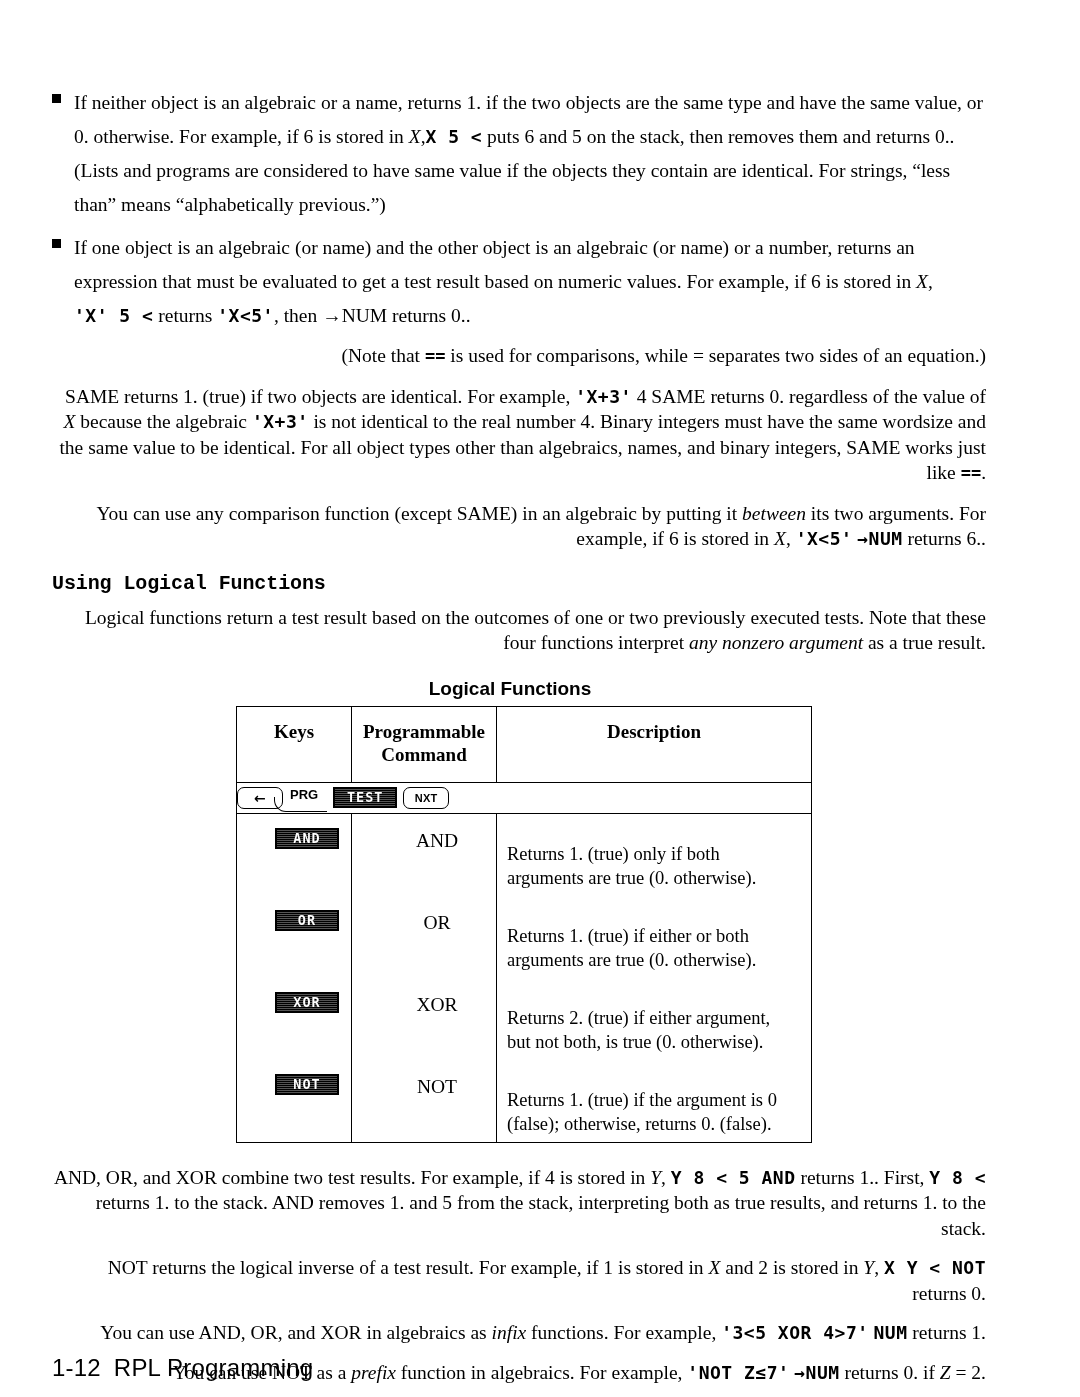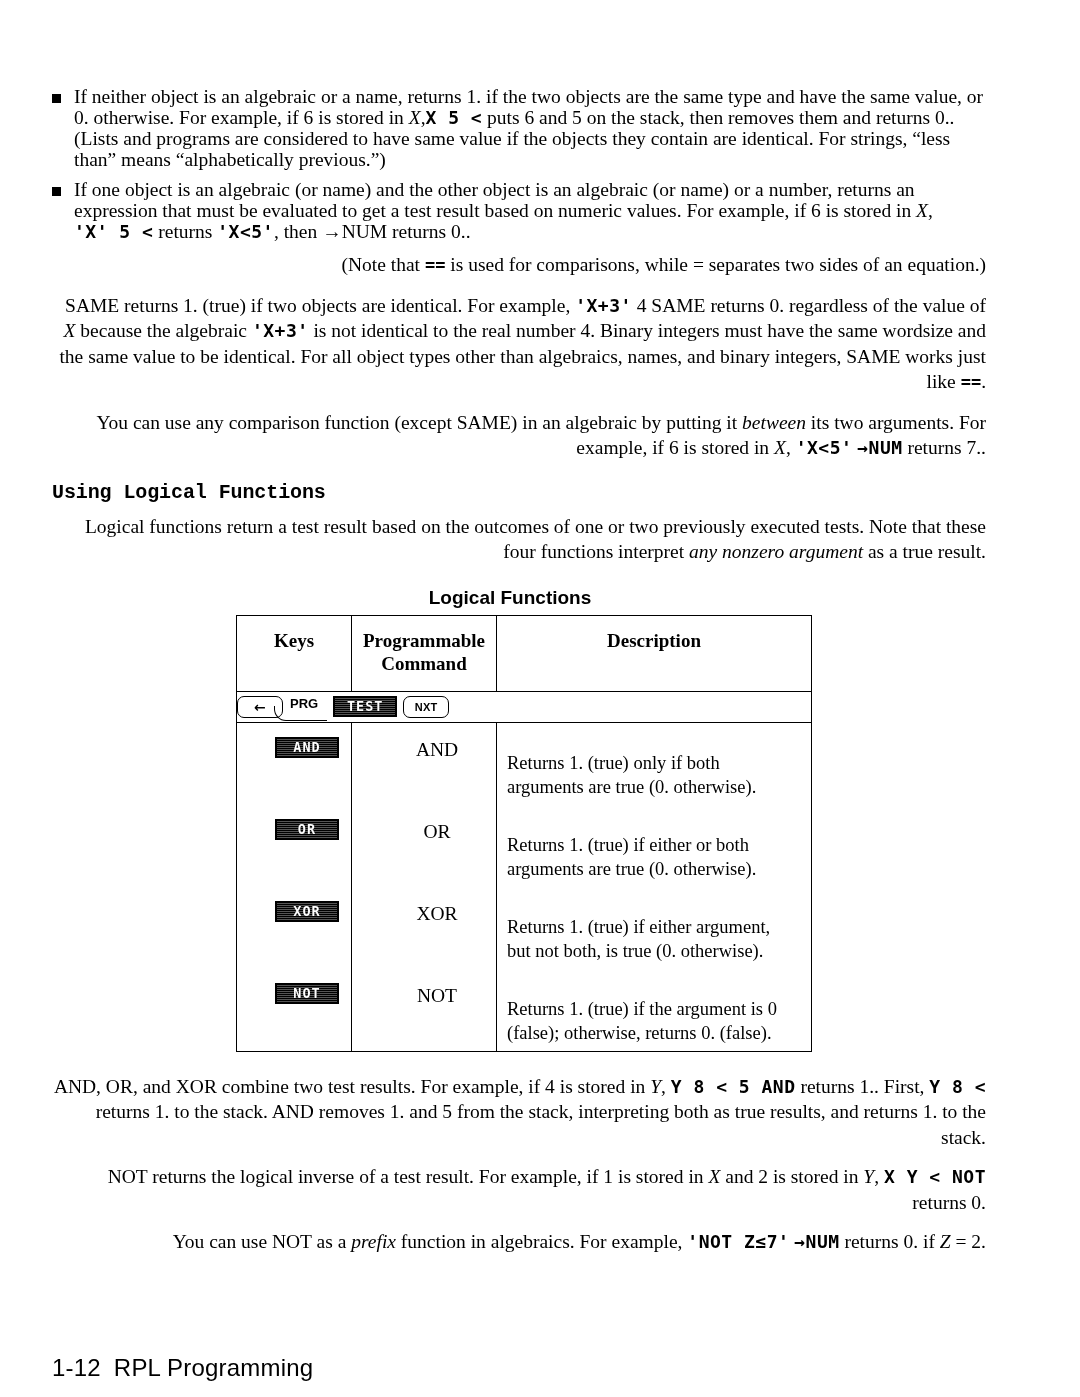--- a/index.html
+++ b/index.html
@@ -45,21 +45,21 @@
     margin: 0 0 10px 0;
     padding: 0;
     list-style: none;
   }
   .bullet-item {
     position: relative;
     padding-left: 22px;
     margin-bottom: 9px;
     font-family: "Liberation Serif", serif;
     font-size: 19.5px;
-    line-height: 21px;
+    line-height: 34px;
   }
   .bullet-marker {
     position: absolute;
     left: 0;
     top: 8px;
     width: 9px;
     height: 9px;
     background: #000;
   }
 
@@ -270,21 +270,21 @@
 
     <p class="body-text">
       <span>(Note that </span><span class="mono-small">==</span><span> is used for comparisons, while = separates two sides of an equation.)</span>
     </p>
 
     <p class="body-text">
       <span>SAME returns 1. (true) if two objects are identical. For example, </span><span class="kbd">'X+3'</span><span> 4 SAME returns 0. regardless of the value of </span><span class="var">X</span><span> because the algebraic </span><span class="kbd">'X+3'</span><span> is not identical to the real number 4. Binary integers must have the same wordsize and the same value to be identical. For all object types other than algebraics, names, and binary integers, SAME works just like </span><span class="mono-small">==</span><span>.</span>
     </p>
 
     <p class="body-text">
-      <span>You can use any comparison function (except SAME) in an algebraic by putting it </span><em class="it">between</em><span> its two arguments. For example, if 6 is stored in </span><span class="var">X</span><span>, </span><span class="kbd">'X&lt;5'</span><span> </span><span class="kbd">→NUM</span><span> returns 7..</span>
+      <span>You can use any comparison function (except SAME) in an algebraic by putting it </span><em class="it">between</em><span> its two arguments. For example, if 6 is stored in </span><span class="var">X</span><span>, </span><span class="kbd">'X&lt;5'</span><span> </span><span class="kbd">→NUM</span><span> returns 6..</span>
     </p>
 
     <h2 class="section-head">Using Logical Functions</h2>
 
     <p class="body-text">
       <span> Logical functions return a test result based on the outcomes of one or two previously executed tests. Note that these four functions interpret </span><em class="it">any nonzero argument</em><span> as a true result.</span>
     </p>
 
     <div class="table-wrap">
       <div class="table-title">Logical Functions</div>
@@ -337,21 +337,21 @@
               <span>Returns 1. (true) if either or both</span><br>
               <span>arguments are true (0. otherwise).</span>
             </td>
           </tr>
           <tr>
             <td class="cell-keys">
               <span class="menukey">XOR</span>
             </td>
             <td class="cell-cmd">XOR</td>
             <td class="cell-desc">
-              <span>Returns 1. (true) if either argument,</span><br>
+              <span>Returns 2. (true) if either argument,</span><br>
               <span>but not both, is true (0. otherwise).</span>
             </td>
           </tr>
           <tr>
             <td class="cell-keys">
               <span class="menukey">NOT</span>
             </td>
             <td class="cell-cmd">NOT</td>
             <td class="cell-desc">
               <span>Returns 1. (true) if the argument is 0</span><br>
@@ -363,20 +363,23 @@
     </div>
 
     <p class="body-text" style="margin-top:22px">
       <span>AND, OR, and XOR combine two test results. For example, if 4 is stored in </span><span class="var">Y</span><span>, </span><span class="kbd">Y 8 &lt; 5 AND</span><span> returns 1.. First, </span><span class="kbd">Y 8 &lt;</span><span> returns 1. to the stack. AND removes 1. and 5 from the stack, interpreting both as true results, and returns 1. to the stack.</span>
     </p>
 
     <p class="body-text">
       <span>NOT returns the logical inverse of a test result. For example, if 1 is stored in </span><span class="var">X</span><span> and 2 is stored in </span><span class="var">Y</span><span>, </span><span class="kbd">X Y &lt; NOT</span><span> returns 0.</span>
     </p>
 
+    <p class="body-text">
+      <span>You can use AND, OR, and XOR in algebraics as </span><em class="it">infix</em><span> functions. For example, </span><span class="kbd">'3&lt;5 XOR 4&gt;7'</span><span> </span><span class="kbd">NUM</span><span> returns 1.</span>
+    </p>
 
     <p class="body-text">
       <span>You can use NOT as a </span><em class="it">prefix</em><span> function in algebraics. For example, </span><span class="kbd">'NOT Z≤7'</span><span> </span><span class="kbd">→NUM</span><span>  returns 0. if </span><span class="var">Z</span><span> = 2.</span>
     </p>
 
   </div>
 
   <div class="footer">
     <span class="pg">1-12</span><span>RPL Programming</span>
   </div>

